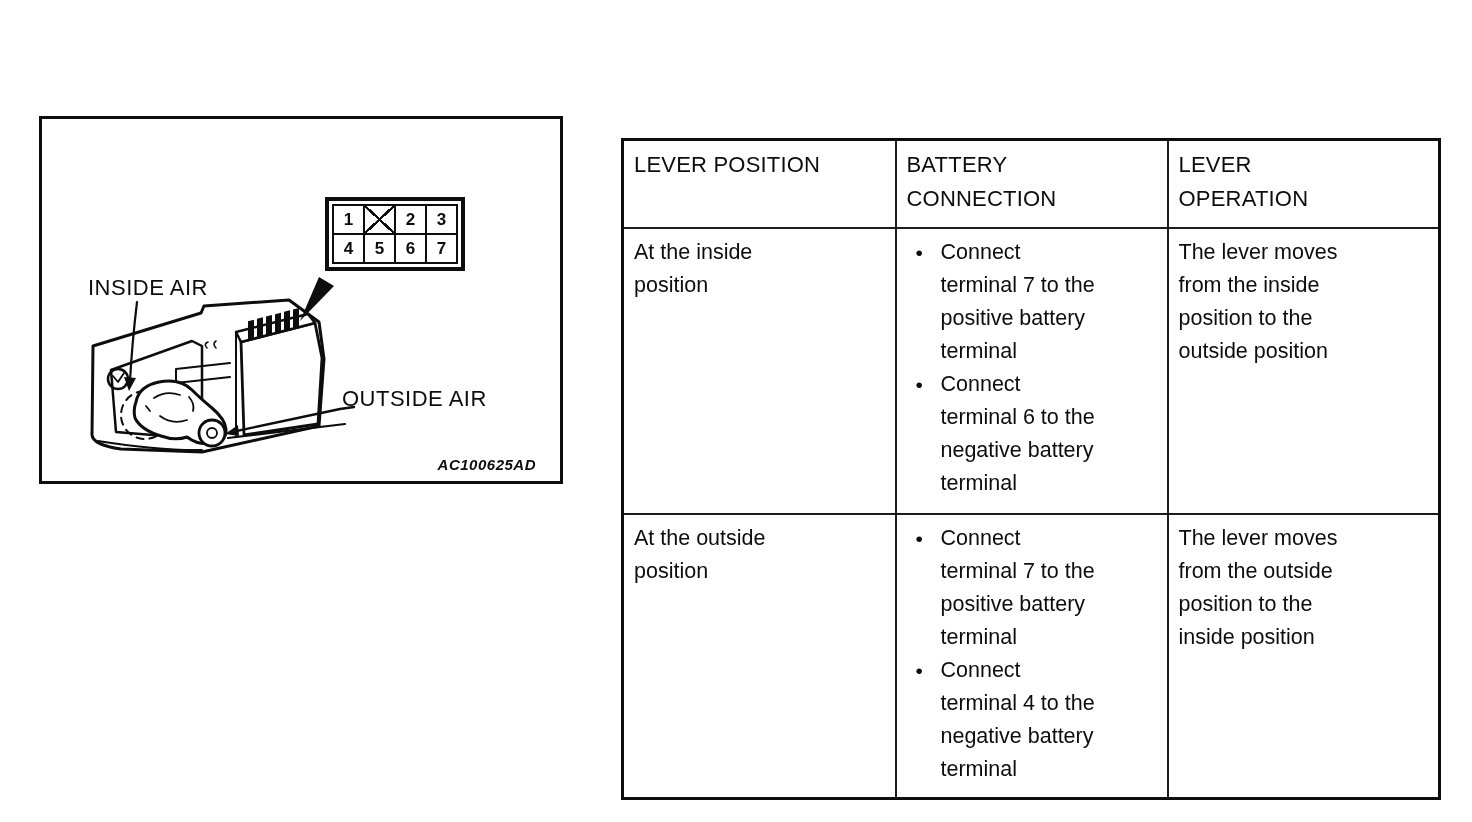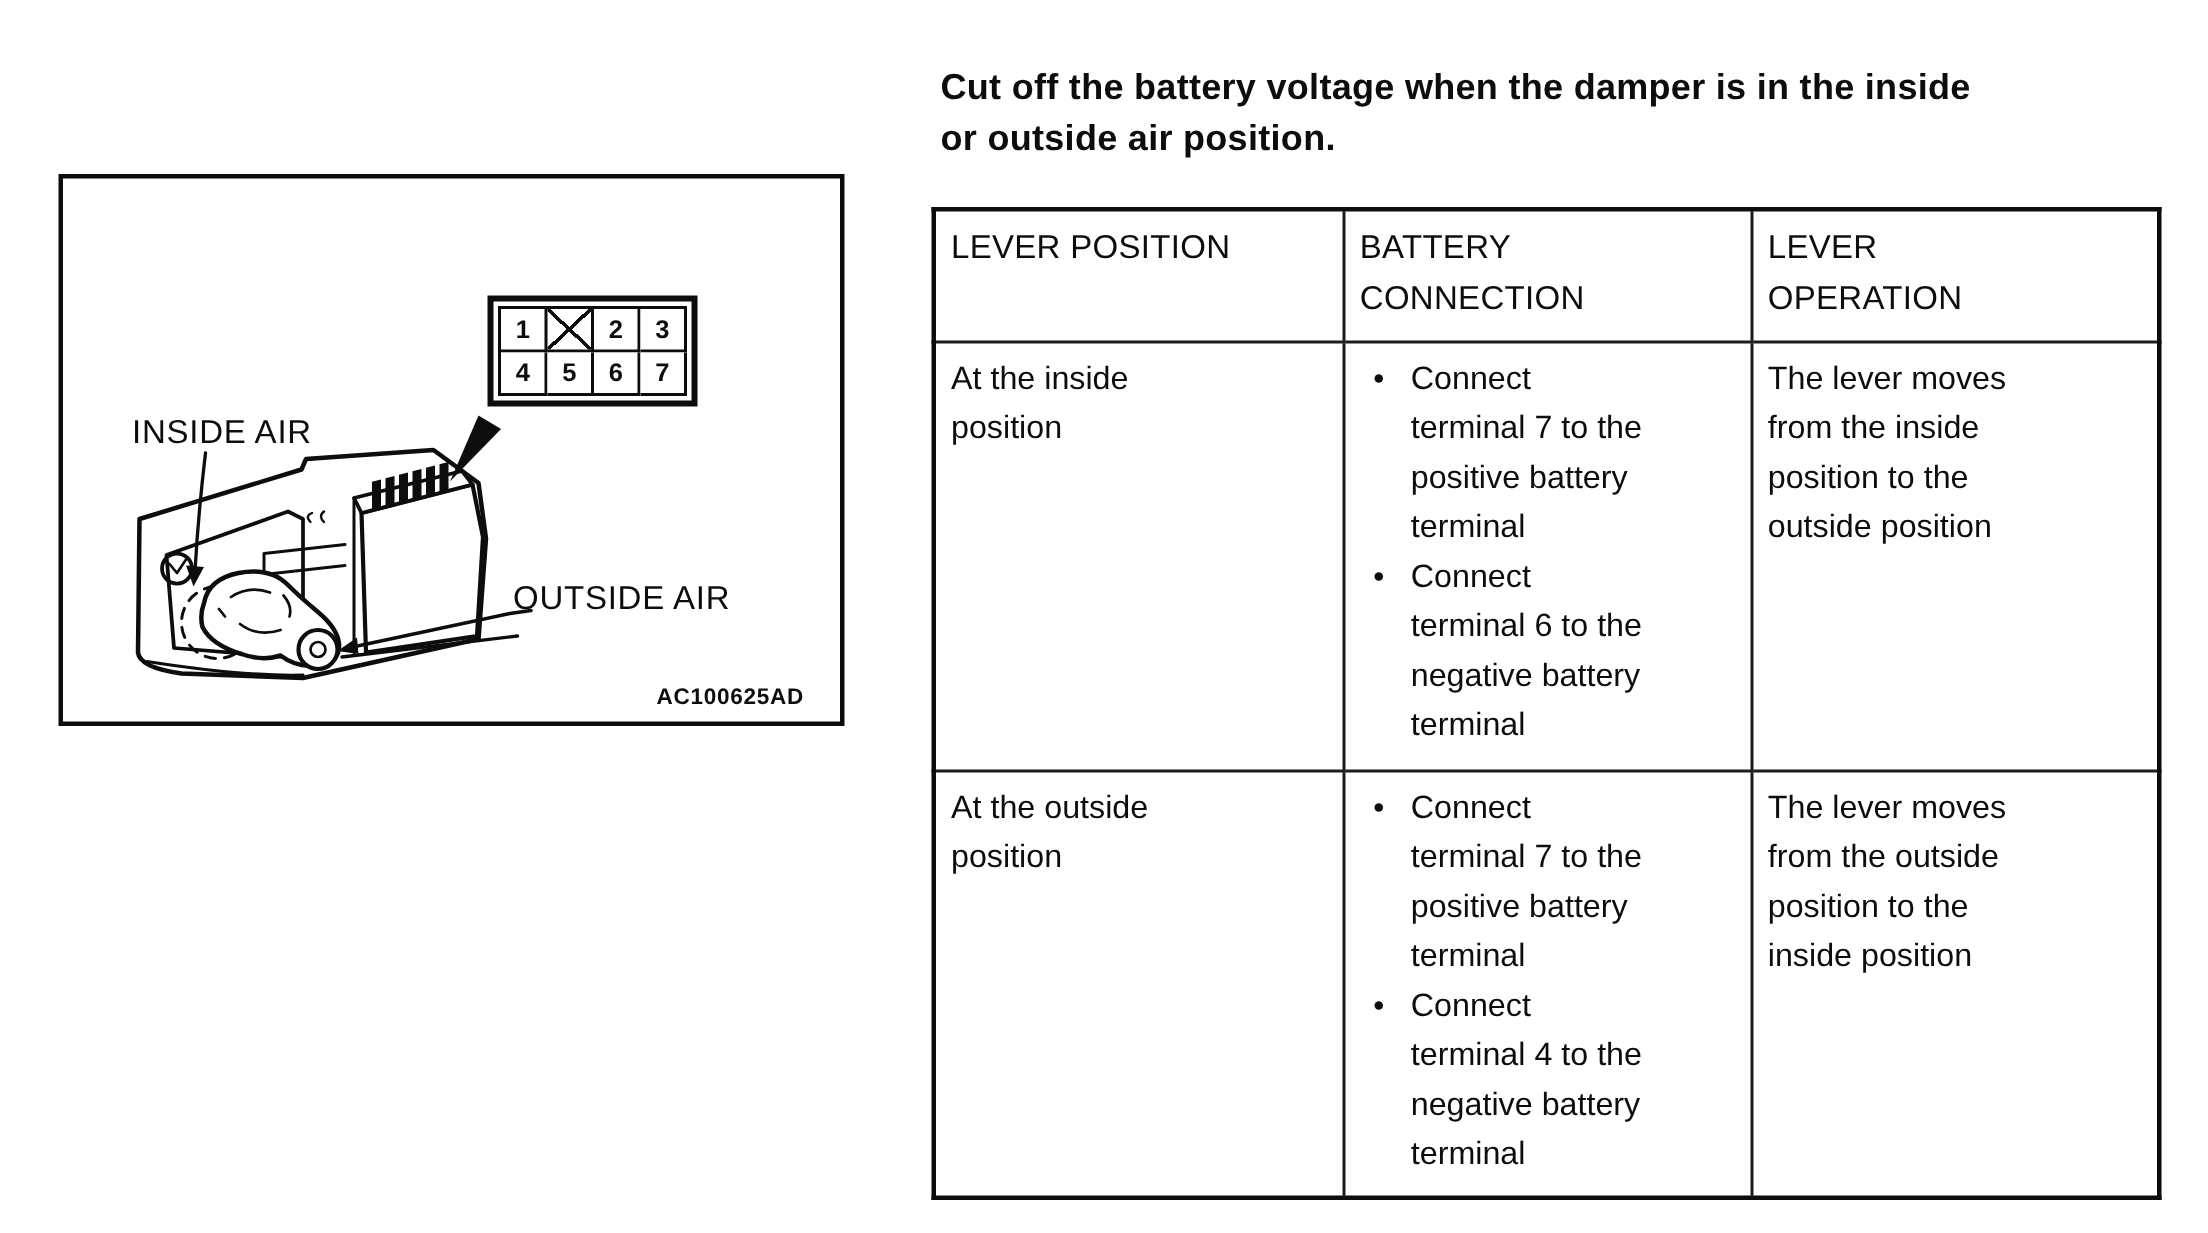--- a/index.html
+++ b/index.html
@@ -20,21 +20,21 @@
   }
   .art{position:absolute;left:0;top:0;width:518px;height:362px;}
   .air-label{
     position:absolute;font-size:22px;letter-spacing:.5px;color:var(--ink);
     white-space:nowrap;
   }
   .air-label.inside{left:46px;top:156px;}
   .air-label.outside{left:300px;top:267px;text-align:right;}
   .fig-code{
     position:absolute;right:24px;bottom:8px;
-    font-size:15px;font-weight:700;letter-spacing:.5px;
+    font-size:15px;font-weight:700;letter-spacing:.5px;font-style:italic;
   }
 
   
   .pinout{
     position:absolute;left:283px;top:78px;
     border:4px solid var(--ink);background:var(--paper);padding:3px;
   }
   .pgrid{
     display:grid;grid-template-columns:repeat(4,31px);grid-template-rows:29px 29px;
     border-left:2px solid var(--ink);border-top:2px solid var(--ink);
@@ -152,22 +152,20 @@
         <div class="pcell">6</div>
         <div class="pcell">7</div>
       </div>
     </div>
 
     <div class="air-label inside">INSIDE AIR</div>
     <div class="air-label outside">OUTSIDE AIR</div>
     <div class="fig-code">AC100625AD</div>
   </section>
 
-  <p class="caution-text">Cut off the battery voltage when the damper is in the inside
-or outside air position.</p>
 
   <table class="spec-table">
     <colgroup>
       <col style="width:273px">
       <col style="width:272px">
       <col style="width:272px">
     </colgroup>
     <thead>
       <tr>
         <th>LEVER POSITION</th>

